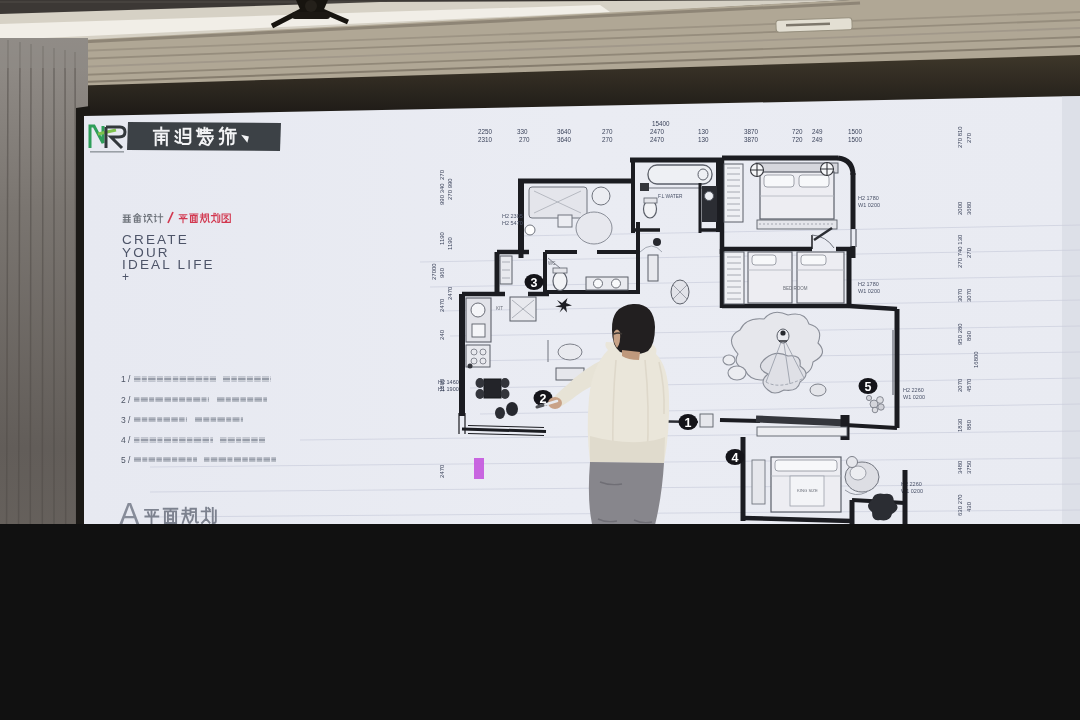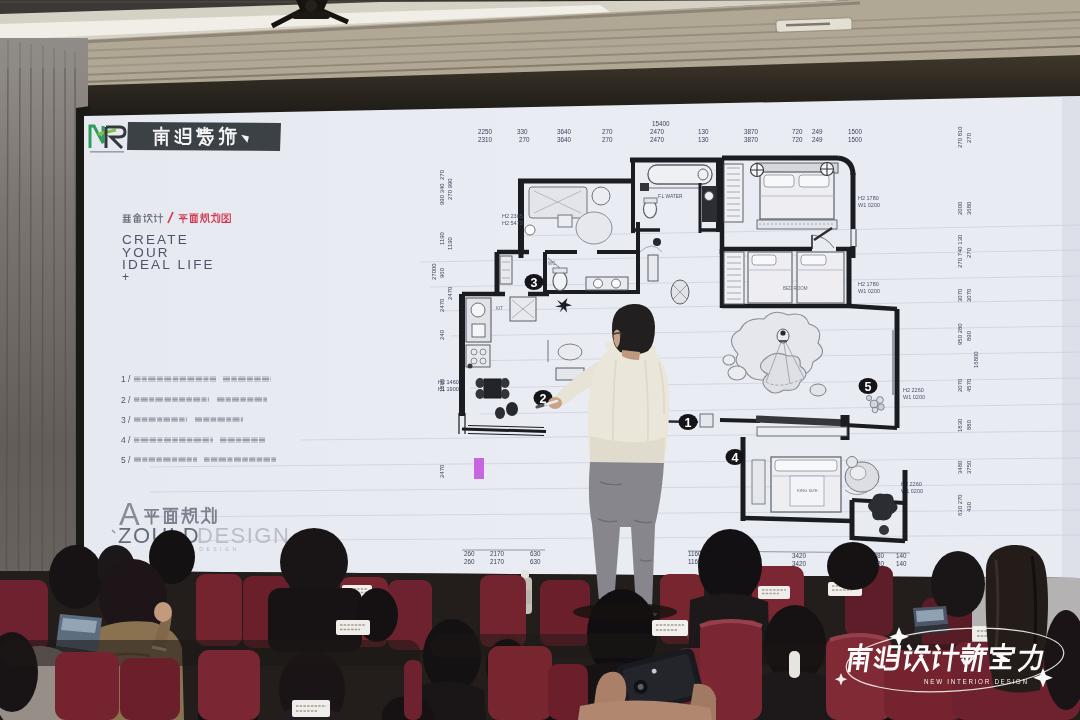--- a/index.html
+++ b/index.html
@@ -1,16 +1,16 @@
 <!DOCTYPE html>
 <html><head>
 <meta charset="utf-8">
 <style>
   html,body{margin:0;padding:0;background:#111;}
-  #stage{position:relative;width:1080px;height:720px;overflow:hidden;font-family:"Liberation Sans",sans-serif;}
+  #stage{position:relative;width:1080px;height:524px;overflow:hidden;font-family:"Liberation Sans",sans-serif;}
   svg text{font-family:"Liberation Sans",sans-serif;}
 </style>
 </head>
 <body>
 <div id="stage">
 <svg width="1080" height="720" viewBox="0 0 1080 720">
 <defs>
   <linearGradient id="wallg" x1="0" y1="0" x2="0" y2="1">
     <stop offset="0" stop-color="#938e89"></stop>
     <stop offset="0.25" stop-color="#7a7570"></stop>

